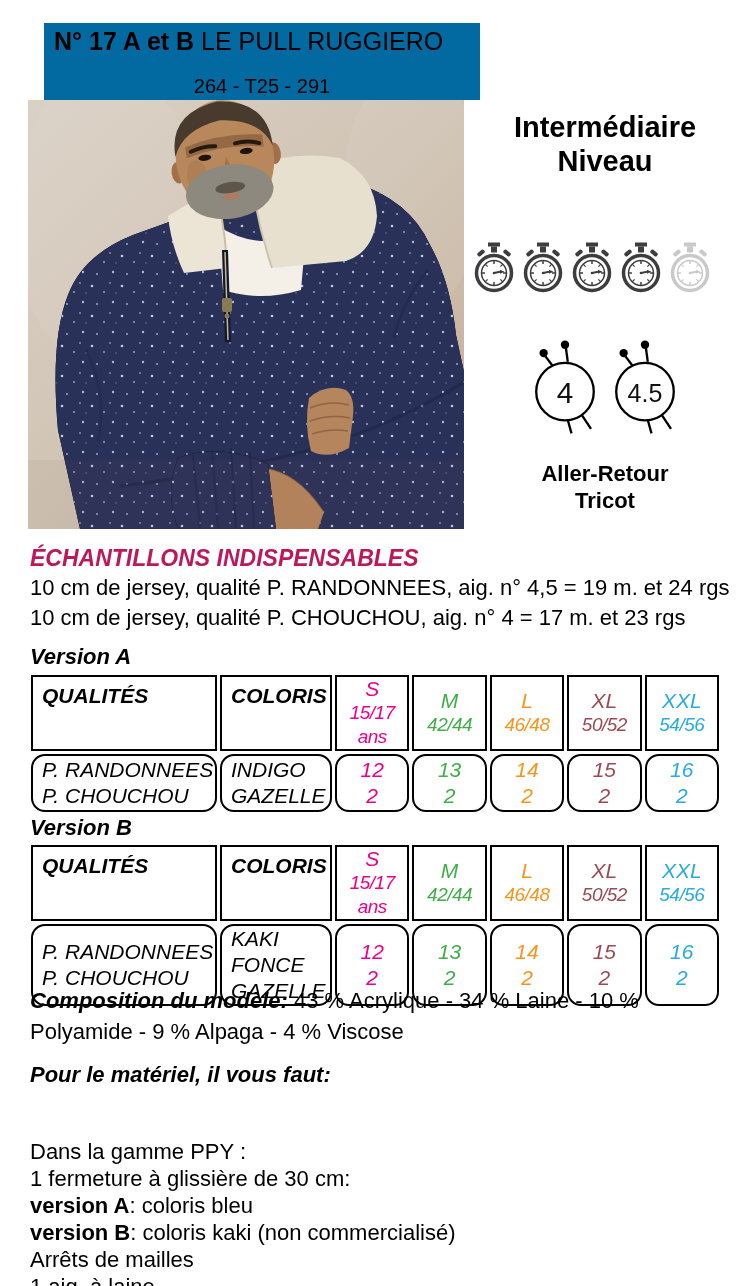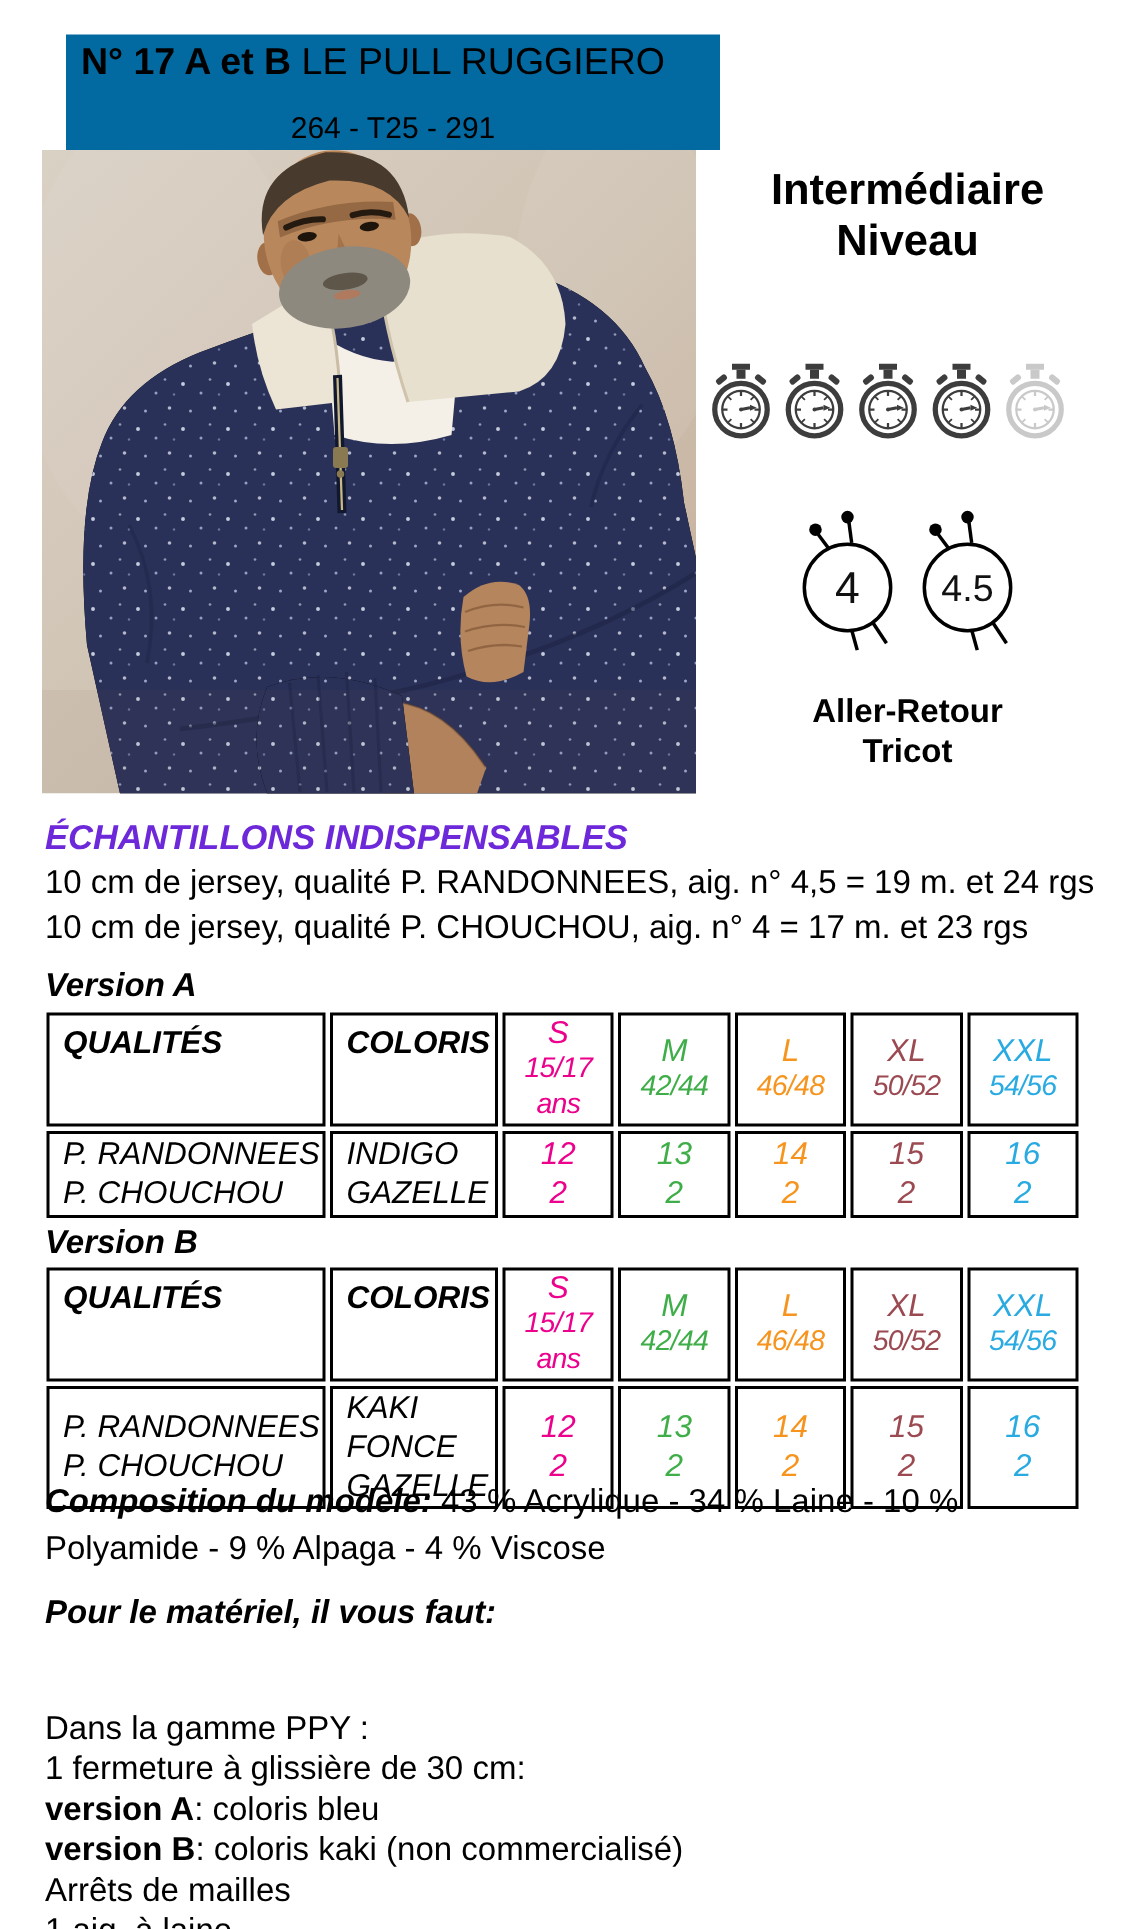--- a/index.html
+++ b/index.html
@@ -33,21 +33,21 @@
   .gauge-lines{position:absolute;left:30px;top:573px;font-size:22px;line-height:30px;white-space:nowrap;}
 
   
   .version-label{position:absolute;left:30px;font-size:22px;font-weight:700;font-style:italic;}
   .vA{top:644px;} .vB{top:815px;}
   .size-table{position:absolute;left:28px;border-collapse:separate;border-spacing:3px;
               table-layout:fixed;width:694px;font-style:italic;}
   .tA{top:672px;} .tB{top:842px;}
   .size-table th,.size-table td{border:2.5px solid #000;box-sizing:border-box;padding:0;background:#fff;}
   .size-table th{height:58px;font-size:21px;}
-  .size-table td{height:58px;font-size:21px;}
+  .size-table td{height:58px;font-size:21px;border-radius:14px;}
   th.hleft{text-align:left;vertical-align:top;padding:7px 0 0 9px;font-weight:700;}
   th.hsize{text-align:center;vertical-align:middle;font-weight:400;line-height:24px;}
   th.hsize .sub{font-size:19px;letter-spacing:-0.5px;}
   td.dleft{text-align:left;padding-left:9px;line-height:26px;vertical-align:middle;}
   td.dsize{text-align:center;line-height:26px;vertical-align:middle;}
 
   
   .composition{position:absolute;left:30px;top:985px;width:694px;font-size:22px;line-height:31px;}
   .composition .lbl{font-weight:700;font-style:italic;}
   .materials-label{position:absolute;left:30px;top:1062px;font-size:22px;font-weight:700;font-style:italic;}
@@ -280,21 +280,21 @@
       </g>
       <text x="42" y="58" text-anchor="middle" dominant-baseline="central" font-family="Liberation Sans, sans-serif" font-size="27" fill="#111">4.5</text>
     </svg>
   </div>
 
   <div class="technique">
     <div>Aller-Retour</div>
     <div>Tricot</div>
   </div>
 
-  <div class="gauge-head" style="color: #6d28d9;">ÉCHANTILLONS INDISPENSABLES</div>
+  <div class="gauge-head" style="color: #be185d;">ÉCHANTILLONS INDISPENSABLES</div>
   <div class="gauge-lines">
     <div>10 cm de jersey, qualité P. RANDONNEES, aig. n° 4,5 = 19 m. et 24 rgs</div>
     <div>10 cm de jersey, qualité P. CHOUCHOU, aig. n° 4 = 17 m. et 23 rgs</div>
   </div>
 
   <div class="version-label vA">Version A</div>
   <table class="size-table tA">
     <colgroup>
         <col style="width:186px">
         <col style="width:112px">

